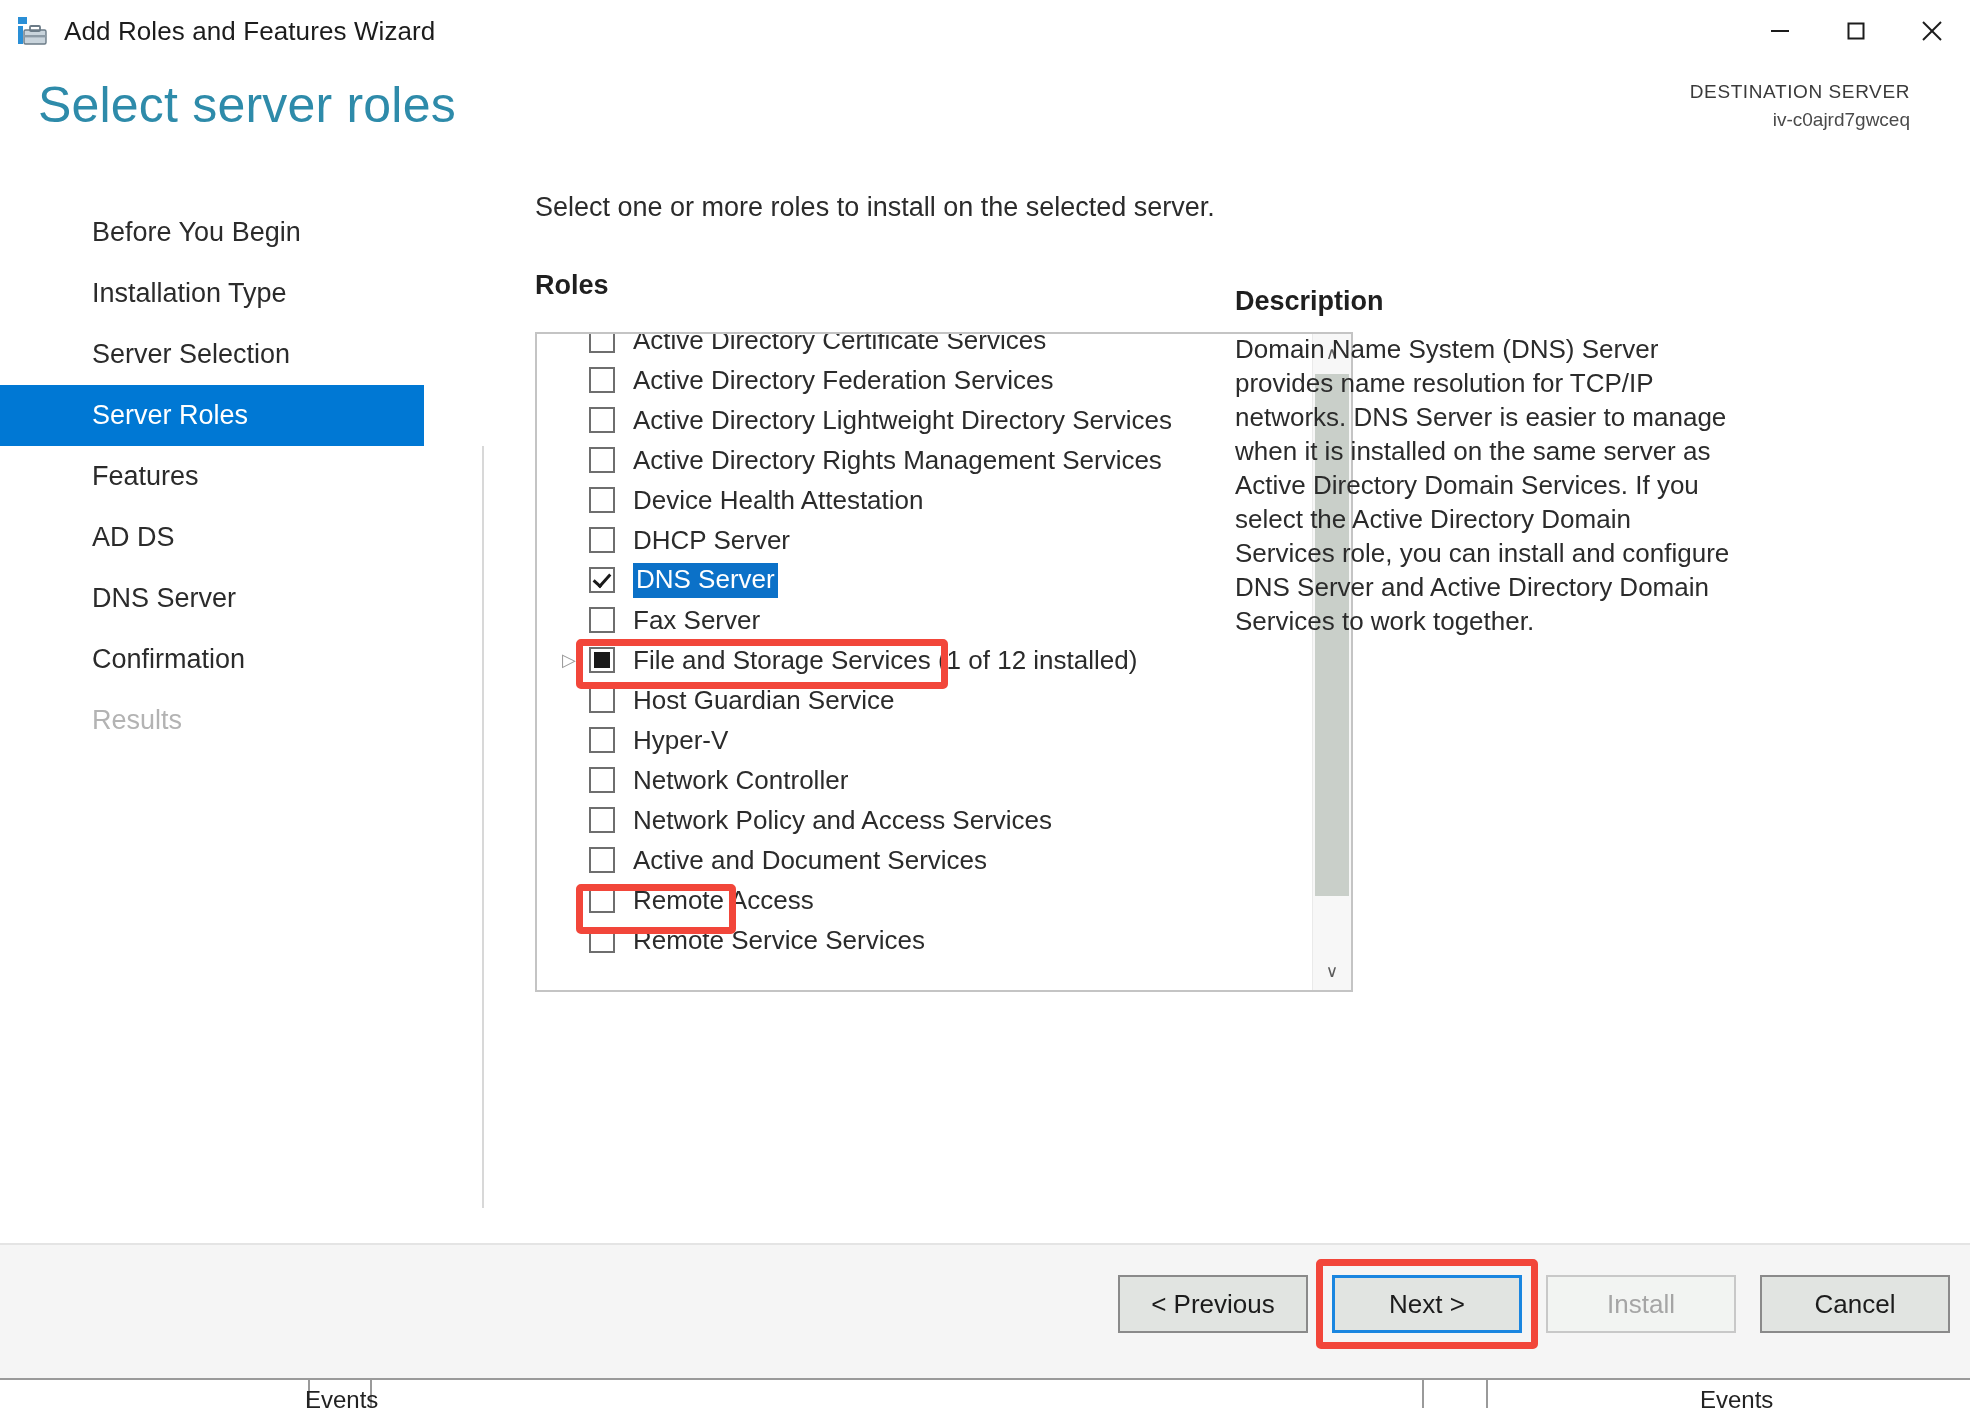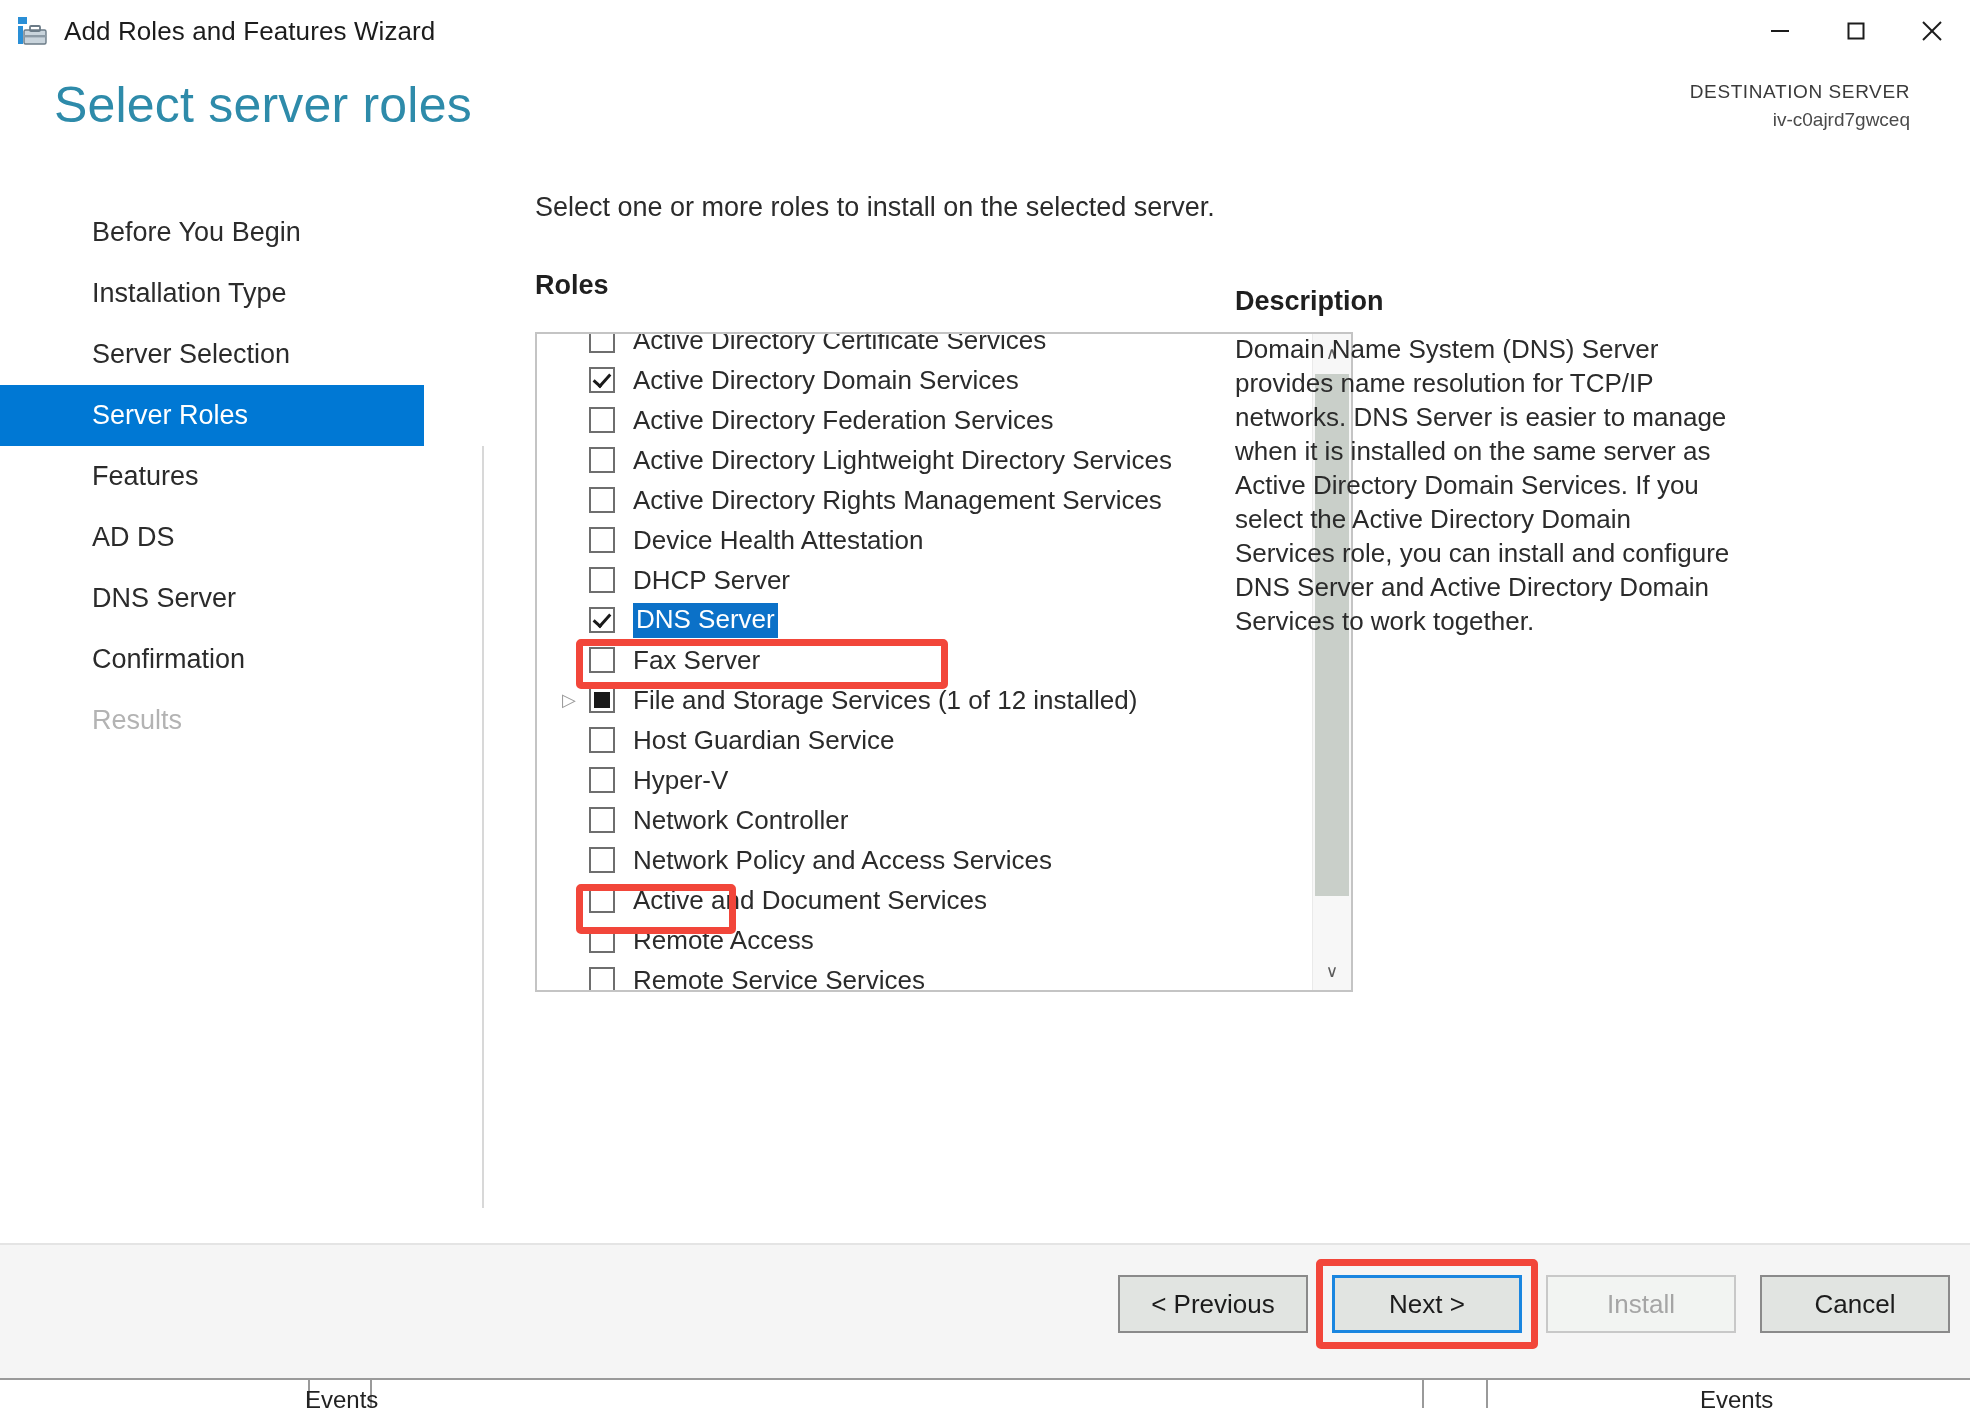--- a/index.html
+++ b/index.html
@@ -53,21 +53,21 @@
     justify-content: center;
   }
 
   
   .header {
     position: relative;
     height: 118px;
   }
   .page-title {
     position: absolute;
-    left: 54px;
+    left: 38px;
     top: 14px;
     font-size: 50px;
     font-weight: 400;
     color: #2e8baa;
     letter-spacing: .2px;
   }
   .dest-wrap {
     position: absolute;
     right: 60px;
     top: 16px;
@@ -429,25 +429,20 @@
 
     <div class="roles-box">
       <div class="roles-list" id="roles-list">
           <div class="role-row">
             <div class="expander empty">▷</div>
             <div class="cbx"></div>
             <span class="role-label">Active Directory Certificate Services</span>
           </div>
           <div class="role-row">
             <div class="expander empty">▷</div>
-            <div class="cbx checked"></div>
-            <span class="role-label">Active Directory Domain Services</span>
-          </div>
-          <div class="role-row">
-            <div class="expander empty">▷</div>
             <div class="cbx"></div>
             <span class="role-label">Active Directory Federation Services</span>
           </div>
           <div class="role-row">
             <div class="expander empty">▷</div>
             <div class="cbx"></div>
             <span class="role-label">Active Directory Lightweight Directory Services</span>
           </div>
           <div class="role-row">
             <div class="expander empty">▷</div>

